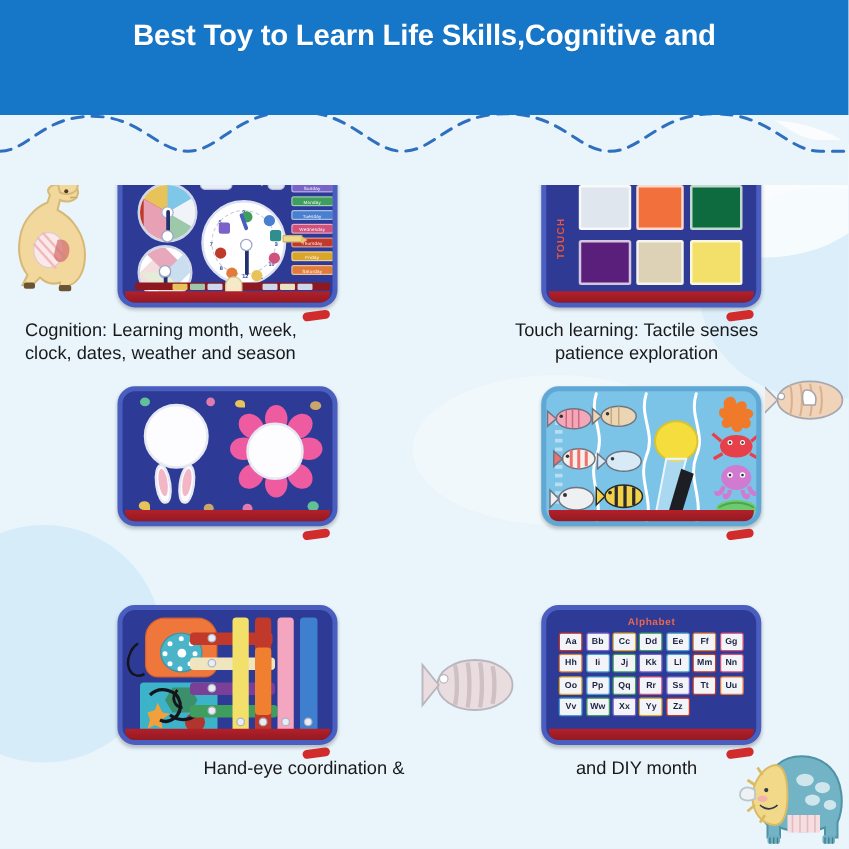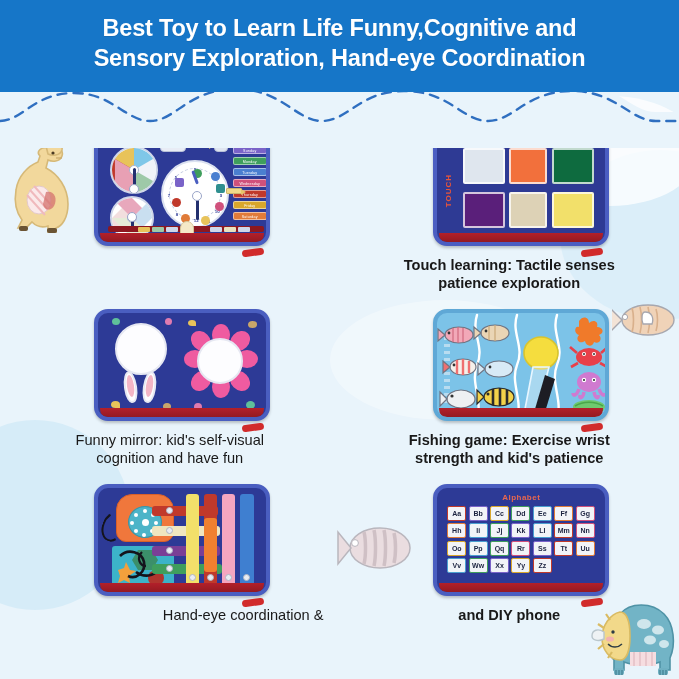--- a/index.html
+++ b/index.html
@@ -46,21 +46,21 @@
 
   .board-wrap { position:absolute; left:50%; transform:translateX(-50%); top: 6px; width: 152px; height: 118px;}
   .caption {
     position: absolute; left: 0; right: 0; top: 128px;
     text-align: center;
     font-size: 14.6px;
     line-height: 18px;
     color: #191919;
   }
   .cell.left .caption { text-align: left; padding-left: 20px; }
-  .cell.right .caption { text-align: left; padding-left: 18px; font-weight: bold; }
+  .cell.right .caption { text-align: left; padding-left: 18px; }
 
   
   .board {
     position: relative; width: 176px; height: 112px;
     border-radius: 14px;
     background: #2d3a96;
     border: 4px solid #4a5ec0;
     box-shadow: 0 2px 3px rgba(0,0,0,.22);
     overflow: hidden;
   }
@@ -137,22 +137,21 @@
 
 <div class="page">
 
   <div class="bg-tint" style="left:-60px;top:420px;width:190px;height:190px;"></div>
   <div class="bg-tint" style="left:560px;top:150px;width:200px;height:170px;opacity:.75;"></div>
   <div class="bg-cloud" style="left:520px;top:96px;width:180px;height:110px;opacity:.75;"></div>
   <div class="bg-cloud" style="left:330px;top:300px;width:230px;height:120px;opacity:.35;"></div>
 
   <div class="header">
     <div class="header-title">
-      <div>Best Toy to Learn Life Funny,Cognitive and</div>
-      <div>Sensory Exploration, Hand-eye Coordination</div>
+      <div>Best Toy to Learn Life Skills,Cognitive and</div>
     </div>
   </div>
 
   <svg class="cloud-band" viewBox="0 0 679 70" preserveAspectRatio="none">
     <path d="M0,70 L0,34 C22,34 34,6 74,6 C112,6 126,34 150,34 C176,34 188,2 236,2
              C282,2 296,34 322,34 C348,34 360,4 404,4 C450,4 462,34 488,34
              C514,34 526,4 572,4 C616,4 630,34 656,34 L679,34 L679,70 Z" fill="#e9f4fb"></path>
     <path d="M0,34 C22,34 34,6 74,6 C112,6 126,34 150,34 C176,34 188,2 236,2
              C282,2 296,34 322,34 C348,34 360,4 404,4 C450,4 462,34 488,34
              C514,34 526,4 572,4 C616,4 630,34 656,34 L679,34" fill="none" stroke="#2f6fc0" stroke-width="2.4" stroke-dasharray="9 7" stroke-linecap="round" transform="translate(0,9)"></path>
@@ -286,20 +285,24 @@
               <div class="strip-btn" style="left:112px;bottom:10px;width:12px;background:#cfd8ea;"></div>
               <div class="strip-btn" style="left:126px;bottom:10px;width:12px;background:#e8e2c0;"></div>
               <div class="strip-btn" style="left:140px;bottom:10px;width:12px;background:#cfd8ea;"></div>
               <div style="position:absolute;left:82px;bottom:4px;width:14px;height:17px;border-radius:7px 7px 3px 3px;background:#f5e9c8;border:1px solid #d6c69a;"></div>
 
               <div class="board-base"></div>
             </div>
             <div class="zip-pull"></div>
           </div>
         </div>
+        <div class="caption">
+          <div>Cognition: Learning month, week,</div>
+          <div>clock, dates, weather and season</div>
+        </div>
       </div>
 
       <div class="cell right">
         <div class="board-wrap">
           <div class="board-outer">
             <div class="board blue2">
               <div class="touch-label">TOUCH</div>
               <div class="swatch" style="left:26px;top:10px;width:42px;height:36px;background:#dfe6ee;"></div>
               <div class="swatch" style="left:72px;top:10px;width:38px;height:36px;background:#f2703c;"></div>
               <div class="swatch" style="left:115px;top:10px;width:42px;height:36px;background:#0e6b3f;"></div>
@@ -349,24 +352,20 @@
               <div class="tiny" style="left:150px;top:8px;width:9px;height:7px;background:#c9a66a;"></div>
               <div class="tiny" style="left:13px;top:88px;width:9px;height:7px;background:#e8c35a;border-radius:50% 50% 0 50%;"></div>
               <div class="tiny" style="left:65px;top:90px;width:8px;height:7px;background:#c9a66a;"></div>
               <div class="tiny" style="left:96px;top:90px;width:8px;height:8px;background:#e07bb0;"></div>
               <div class="tiny" style="left:148px;top:88px;width:9px;height:8px;background:#5fc09a;"></div>
               <div class="board-base"></div>
             </div>
             <div class="zip-pull"></div>
           </div>
         </div>
-        <div class="caption centered" style="text-align:center;padding:0 16px;">
-          <div>Funny mirror: kid's self-visual</div>
-          <div>cognition and have fun</div>
-        </div>
       </div>
 
       <div class="cell right">
         <div class="board-wrap">
           <div class="board-outer">
             <div class="board sea">
               <svg width="176" height="112" viewBox="0 0 176 112" style="position:absolute;left:0;top:0;">
 
                 <path d="M40,2 C34,20 48,34 40,52 C33,70 46,86 40,106" stroke="#fff" stroke-width="2.4" fill="none" stroke-linecap="round"></path>
                 <path d="M80,2 C74,20 88,34 80,52 C73,70 86,86 80,106" stroke="#fff" stroke-width="2.4" fill="none" stroke-linecap="round"></path>
@@ -438,24 +437,20 @@
                 </g>
                 <g>
                   <ellipse cx="152" cy="94" rx="16" ry="7" fill="#6fc96f"></ellipse>
                   <path d="M138,93 C146,88 158,88 166,93 M138,97 C146,101 158,101 166,97" stroke="#4aa84a" stroke-width="1.6" fill="none"></path>
                 </g>
               </svg>
               <div class="board-base"></div>
             </div>
             <div class="zip-pull"></div>
           </div>
-        </div>
-        <div class="caption centered" style="text-align:center;padding:0 16px;">
-          <div>Fishing game: Exercise wrist</div>
-          <div>strength and kid's patience</div>
         </div>
       </div>
     </div>
 
     <div class="row">
 
       <div class="cell left">
         <div class="board-wrap">
           <div class="board-outer">
             <div class="board">
@@ -552,18 +547,18 @@
                   <div class="tile" style="border-color:#d9a62b;">Yy</div>
                   <div class="tile" style="border-color:#c0392b;">Zz</div>
                 </div>
               </div>
               <div class="board-base"></div>
             </div>
             <div class="zip-pull"></div>
           </div>
         </div>
         <div class="caption centered" style="text-align:center;padding:0 16px;">
-          <div>and DIY phone</div>
+          <div>and DIY month</div>
         </div>
       </div>
     </div>
   </div>
 </div>
 
 </body></html>

